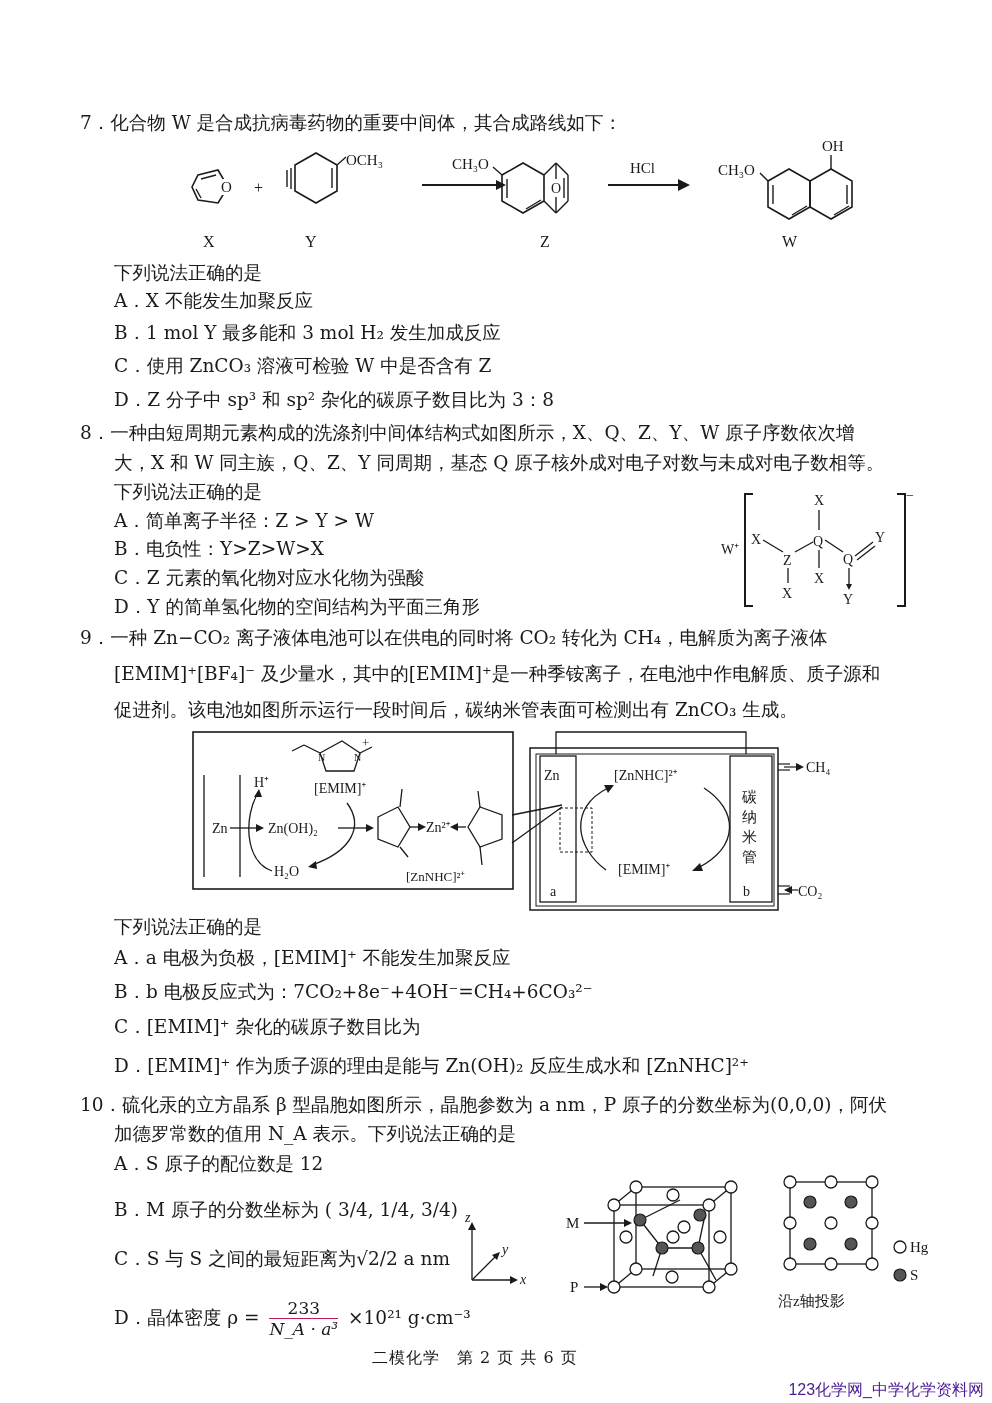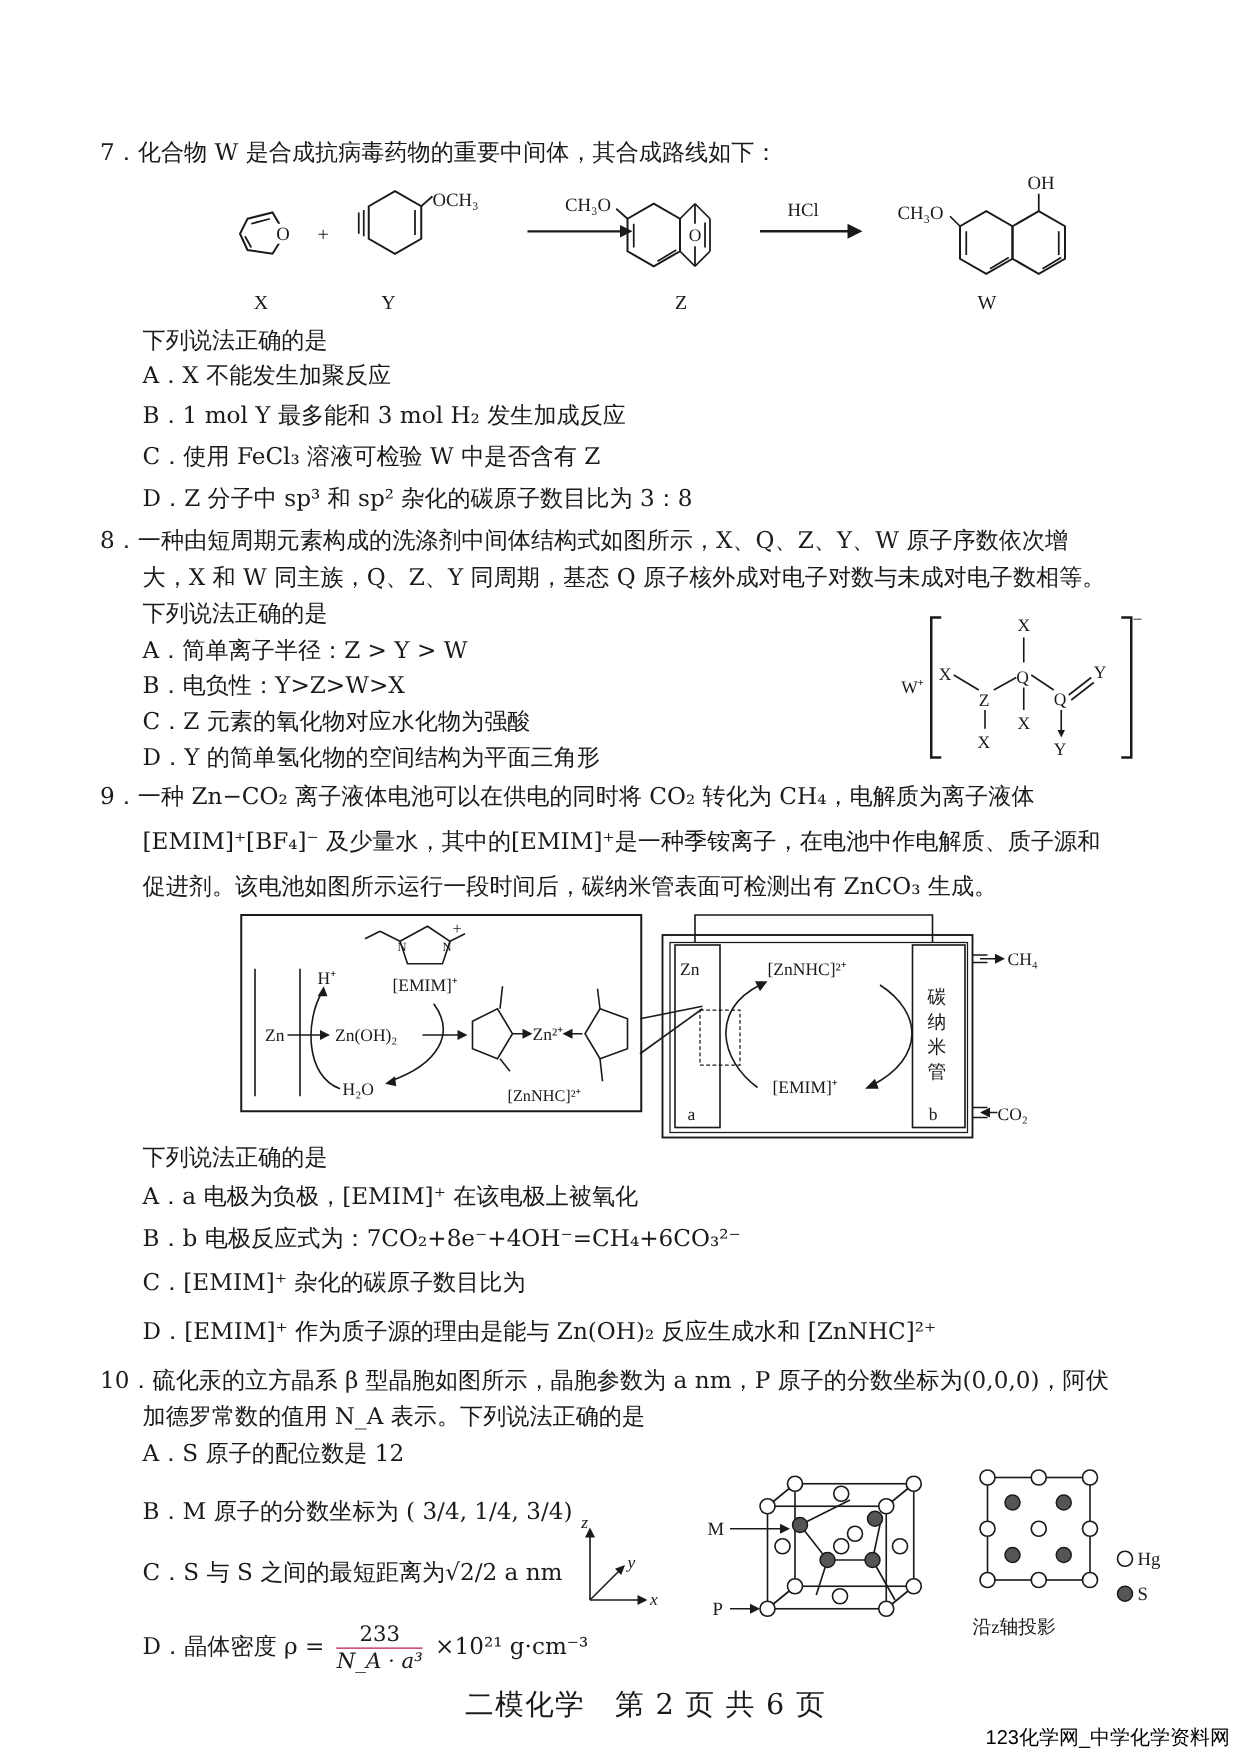--- a/index.html
+++ b/index.html
@@ -1,22 +1,22 @@
 <!DOCTYPE html>
 <html><head>
 <meta charset="utf-8">
 <style>
   html, body { margin:0; padding:0; background:#ffffff; }
   body { width:992px; height:1403px; position:relative; overflow:hidden;
          font-family:"DejaVu Serif","Liberation Serif",serif; color:#1a1a1a; }
   .abs { position:absolute; }
   .line { position:absolute; font-size:18.5px; line-height:24px; white-space:nowrap; }
   svg text { font-family:"Liberation Serif",serif; fill:#1a1a1a; }
-  .footer { position:absolute; left:372px; top:1348px; font-size:23px; letter-spacing:1px; }
-  .watermark { position:absolute; right:8px; top:1380px; font-size:16px; font-family:"Liberation Sans",sans-serif; color:#000000; }
+  .footer { position:absolute; left:372px; top:1348px; font-size:16px; letter-spacing:1px; }
+  .watermark { position:absolute; right:8px; top:1380px; font-size:16px; font-family:"Liberation Sans",sans-serif; color:#4c1d95; }
 </style>
 </head>
 <body>
 
 <div class="line" style="left:80px;top:111px;">7．化合物 W 是合成抗病毒药物的重要中间体，其合成路线如下：</div>
 
 <svg class="abs" style="left:170px;top:135px;" width="720" height="125">
 
   <g>
     <polygon points="28,40 48,35 58,52 48,68 28,65 22,52" fill="none" stroke="#1a1a1a" stroke-width="1.6"></polygon>
@@ -75,21 +75,21 @@
 
   <text x="33" y="112" font-size="16">X</text>
   <text x="135" y="112" font-size="16">Y</text>
   <text x="370" y="112" font-size="16">Z</text>
   <text x="612" y="112" font-size="16">W</text>
 </svg>
 
 <div class="line" style="left:114px;top:261px;">下列说法正确的是</div>
 <div class="line" style="left:114px;top:289px;">A．X 不能发生加聚反应</div>
 <div class="line" style="left:114px;top:321px;">B．1 mol Y 最多能和 3 mol H₂ 发生加成反应</div>
-<div class="line" style="left:114px;top:354px;">C．使用 FeCl₃ 溶液可检验 W 中是否含有 Z</div>
+<div class="line" style="left:114px;top:354px;">C．使用 ZnCO₃ 溶液可检验 W 中是否含有 Z</div>
 <div class="line" style="left:114px;top:388px;">D．Z 分子中 sp³ 和 sp² 杂化的碳原子数目比为 3：8</div>
 
 <div class="line" style="left:80px;top:421px;">8．一种由短周期元素构成的洗涤剂中间体结构式如图所示，X、Q、Z、Y、W 原子序数依次增</div>
 <div class="line" style="left:114px;top:451px;">大，X 和 W 同主族，Q、Z、Y 同周期，基态 Q 原子核外成对电子对数与未成对电子数相等。</div>
 <div class="line" style="left:114px;top:480px;">下列说法正确的是</div>
 <div class="line" style="left:114px;top:509px;">A．简单离子半径：Z &gt; Y &gt; W</div>
 <div class="line" style="left:114px;top:537px;">B．电负性：Y&gt;Z&gt;W&gt;X</div>
 <div class="line" style="left:114px;top:566px;">C．Z 元素的氧化物对应水化物为强酸</div>
 <div class="line" style="left:114px;top:595px;">D．Y 的简单氢化物的空间结构为平面三角形</div>
 
@@ -195,21 +195,21 @@
   <polygon points="276,39 268,35 268,43" fill="#1a1a1a"></polygon>
   <text x="278" y="44" font-size="14">CH₄</text>
   <line x1="250" y1="158" x2="262" y2="158" stroke="#1a1a1a" stroke-width="1.2"></line>
   <line x1="250" y1="166" x2="262" y2="166" stroke="#1a1a1a" stroke-width="1.2"></line>
   <line x1="258" y1="162" x2="270" y2="162" stroke="#1a1a1a" stroke-width="1.2"></line>
   <polygon points="256,162 264,158 264,166" fill="#1a1a1a"></polygon>
   <text x="270" y="168" font-size="14">CO₂</text>
 </svg>
 
 <div class="line" style="left:114px;top:915px;">下列说法正确的是</div>
-<div class="line" style="left:114px;top:946px;">A．a 电极为负极，[EMIM]⁺ 在该电极上被氧化</div>
+<div class="line" style="left:114px;top:946px;">A．a 电极为负极，[EMIM]⁺ 不能发生加聚反应</div>
 <div class="line" style="left:114px;top:980px;">B．b 电极反应式为：7CO₂+8e⁻+4OH⁻=CH₄+6CO₃²⁻</div>
 <div class="line" style="left:114px;top:1015px;">C．[EMIM]⁺ 杂化的碳原子数目比为</div>
 <div class="line" style="left:114px;top:1054px;">D．[EMIM]⁺ 作为质子源的理由是能与 Zn(OH)₂ 反应生成水和 [ZnNHC]²⁺</div>
 
 <div class="line" style="left:80px;top:1093px;">10．硫化汞的立方晶系 β 型晶胞如图所示，晶胞参数为 a nm，P 原子的分数坐标为(0,0,0)，阿伏</div>
 <div class="line" style="left:114px;top:1122px;">加德罗常数的值用 N_A 表示。下列说法正确的是</div>
 <div class="line" style="left:114px;top:1152px;">A．S 原子的配位数是 12</div>
 
 <div class="line" style="left:114px;top:1198px;">
   <span>B．M 原子的分数坐标为</span>

